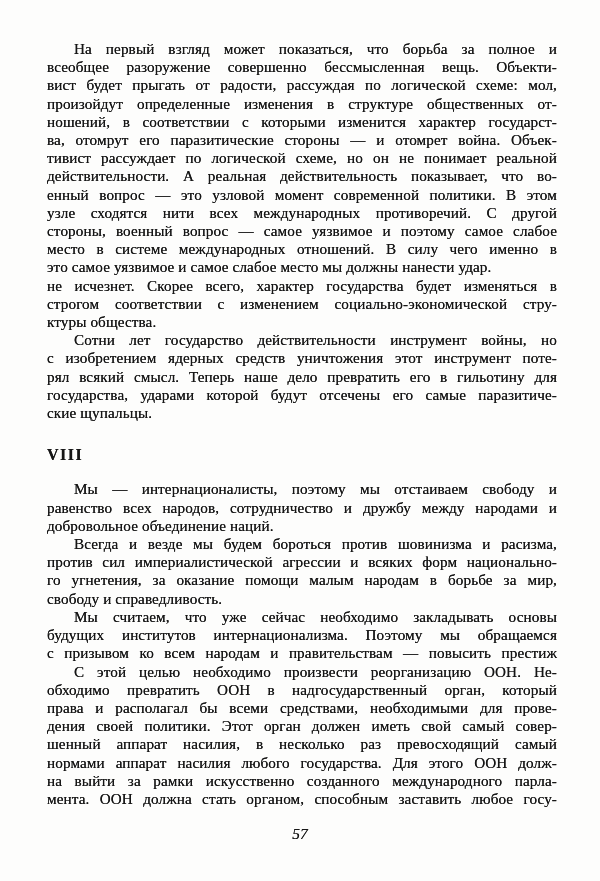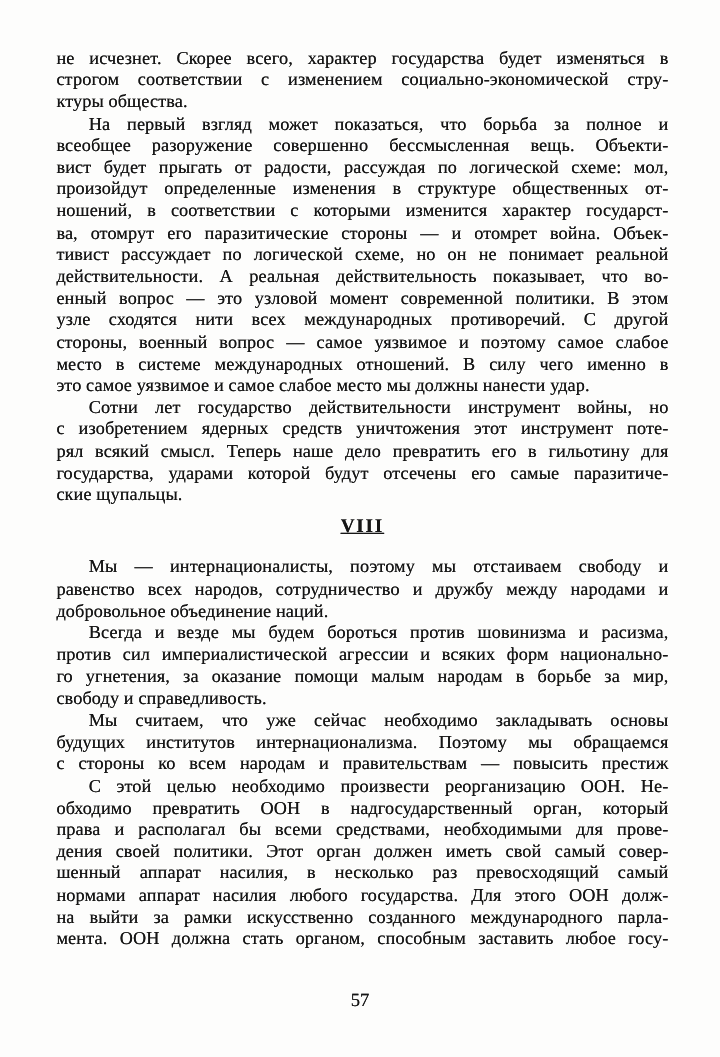--- a/index.html
+++ b/index.html
@@ -37,63 +37,63 @@
   }
   .line.endline {
     text-align-last: left;
   }
   .line.indent {
     text-indent: 27px;
   }
   .heading {
     font-size: 16px;
     font-weight: bold;
-    text-align: center;
+    text-align: left;
     letter-spacing: 1.5px;
     line-height: 18.2px;
-    margin-top: 8px;
+    margin-top: 24px;
     margin-bottom: 16px;
     text-shadow: 0 0 0.45px rgba(15,15,15,0.9);
-    text-decoration: underline;
   }
   .folio {
     position: absolute;
     left: 0;
     width: 600px;
     top: 824px;
     text-align: center;
     font-size: 15.5px;
     line-height: 20px;
     text-shadow: 0 0 0.4px rgba(15,15,15,0.85);
+    font-style: italic;
   }
 </style>
 </head>
 <body>
 
 <div class="page">
   <div class="text-column">
-      <div class="para">
-        <div class="line">не исчезнет. Скорее всего, характер государства будет изменяться в</div>
-        <div class="line">строгом соответствии с изменением социально-экономической стру-</div>
-        <div class="line endline">ктуры общества.</div>
-      </div>
       <div class="para">
         <div class="line indent">На первый взгляд может показаться, что борьба за полное и</div>
         <div class="line">всеобщее разоружение совершенно бессмысленная вещь. Объекти-</div>
         <div class="line">вист будет прыгать от радости, рассуждая по логической схеме: мол,</div>
         <div class="line">произойдут определенные изменения в структуре общественных от-</div>
         <div class="line">ношений, в соответствии с которыми изменится характер государст-</div>
         <div class="line">ва, отомрут его паразитические стороны — и отомрет война. Объек-</div>
         <div class="line">тивист рассуждает по логической схеме, но он не понимает реальной</div>
         <div class="line">действительности. А реальная действительность показывает, что во-</div>
         <div class="line">енный вопрос — это узловой момент современной политики. В этом</div>
         <div class="line">узле сходятся нити всех международных противоречий. С другой</div>
         <div class="line">стороны, военный вопрос — самое уязвимое и поэтому самое слабое</div>
         <div class="line">место в системе международных отношений. В силу чего именно в</div>
         <div class="line endline">это самое уязвимое и самое слабое место мы должны нанести удар.</div>
+      </div>
+      <div class="para">
+        <div class="line">не исчезнет. Скорее всего, характер государства будет изменяться в</div>
+        <div class="line">строгом соответствии с изменением социально-экономической стру-</div>
+        <div class="line endline">ктуры общества.</div>
       </div>
       <div class="para">
         <div class="line indent">Сотни лет государство действительности инструмент войны, но</div>
         <div class="line">с изобретением ядерных средств уничтожения этот инструмент поте-</div>
         <div class="line">рял всякий смысл. Теперь наше дело превратить его в гильотину для</div>
         <div class="line">государства, ударами которой будут отсечены его самые паразитиче-</div>
         <div class="line endline">ские щупальцы.</div>
       </div>
       <div class="heading">VIII</div>
       <div class="para">
@@ -103,21 +103,21 @@
       </div>
       <div class="para">
         <div class="line indent">Всегда и везде мы будем бороться против шовинизма и расизма,</div>
         <div class="line">против сил империалистической агрессии и всяких форм национально-</div>
         <div class="line">го угнетения, за оказание помощи малым народам в борьбе за мир,</div>
         <div class="line endline">свободу и справедливость.</div>
       </div>
       <div class="para">
         <div class="line indent">Мы считаем, что уже сейчас необходимо закладывать основы</div>
         <div class="line">будущих институтов интернационализма. Поэтому мы обращаемся</div>
-        <div class="line">с стороны ко всем народам и правительствам — повысить престиж</div>
+        <div class="line">с призывом ко всем народам и правительствам — повысить престиж</div>
       </div>
       <div class="para">
         <div class="line indent">С этой целью необходимо произвести реорганизацию ООН. Не-</div>
         <div class="line">обходимо превратить ООН в надгосударственный орган, который</div>
         <div class="line">права и располагал бы всеми средствами, необходимыми для прове-</div>
         <div class="line">дения своей политики. Этот орган должен иметь свой самый совер-</div>
         <div class="line">шенный аппарат насилия, в несколько раз превосходящий самый</div>
         <div class="line">нормами аппарат насилия любого государства. Для этого ООН долж-</div>
         <div class="line">на выйти за рамки искусственно созданного международного парла-</div>
         <div class="line">мента. ООН должна стать органом, способным заставить любое госу-</div>

